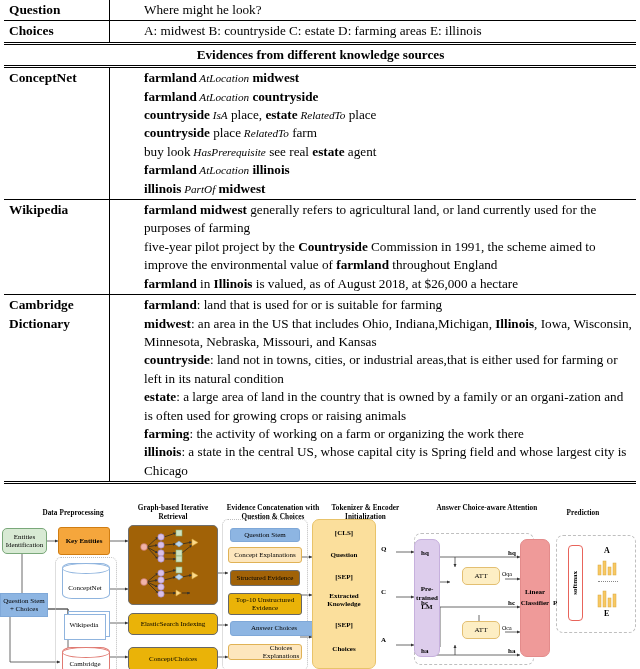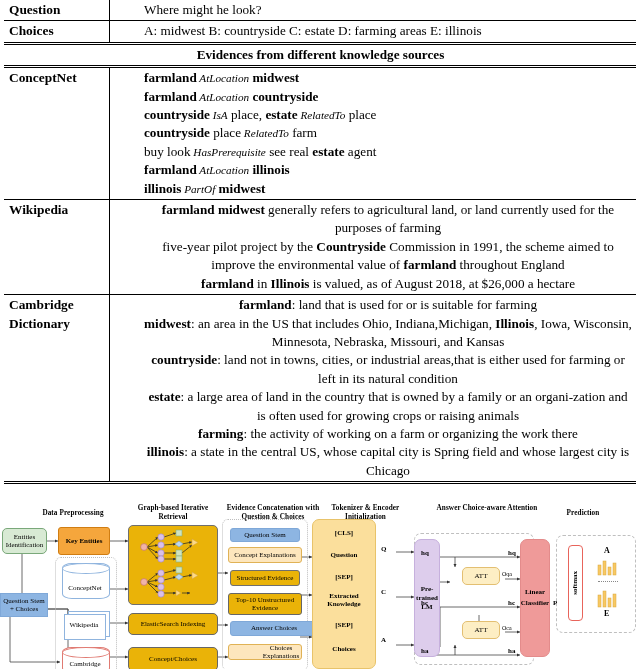--- a/index.html
+++ b/index.html
@@ -24,39 +24,39 @@
 
   .rule-top{border-top:1px solid #000;}
   .dbl-bot{border-bottom:3px double #000;}
   .dbl-top{border-top:3px double #000;}
 
   .vsep{border-left:1px solid #000;}
 
   .ctr{text-align:center;font-weight:bold;font-size:13.6px;}
 
   .ln{display:block;white-space:nowrap;margin-left:29px;}
-  .ln.wrapok{white-space:normal;text-align:center;}
+  .ln.wrapok{white-space:normal;}
   b.kw{font-weight:bold;}
   i.rel{font-style:italic;font-size:11.2px;}
 
   
   .diagram{position:absolute;left:0;top:497px;width:640px;height:172px;
     font-family:"Liberation Serif", serif;overflow:hidden;}
   .diagram .sec-title{
     position:absolute;text-align:center;font-weight:bold;
     font-size:7.2px;line-height:9px;letter-spacing:.1px;
   }
   .node{
     position:absolute;box-sizing:border-box;display:flex;
     align-items:center;justify-content:center;text-align:center;
     font-size:7px;line-height:8.4px;
   }
   .rnd{border-radius:5px;}
   .rnd2{border-radius:3px;}
-  .grey-box{border:1px solid #6f6f6f;background:#eab308;}
+  .grey-box{border:1px solid #6f6f6f;background:#a16207;}
   .green-box{border:1px solid #7aa87a;background:#d8ead4;}
   .orange-box{border:1.2px solid #d07d12;background:#f5a63c;font-weight:bold;}
   .blue-box{border:1px solid #7fa8d8;background:#8db5e2;}
   .cream-box{border:1px solid #e0b255;background:#fde6bd;}
   .white-box{border:1px solid #666;background:#eab308;}
   .yellow-big{border:1px solid #e8c36a;background:#fbdf9c;border-radius:7px;font-weight:bold;}
   .purple-big{border:1px solid #c6b0dd;background:#ddcdec;border-radius:7px;font-weight:bold;}
   .red-big{border:1px solid #e38b8b;background:#ef9a99;border-radius:7px;font-weight:bold;}
   .att-box{border:1px solid #e3bf72;background:#fdeec4;border-radius:5px;}
   .sm-red{border:1.2px solid #e8645b;background:#fff;border-radius:4px;}

